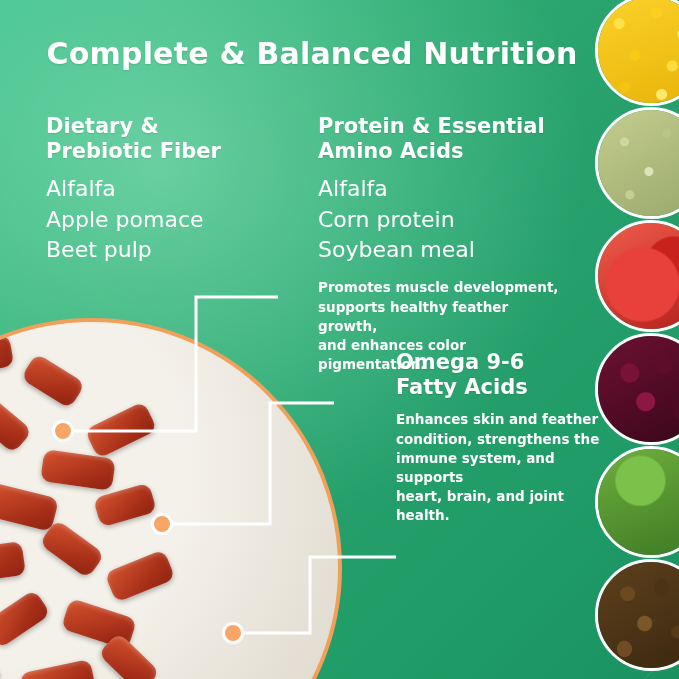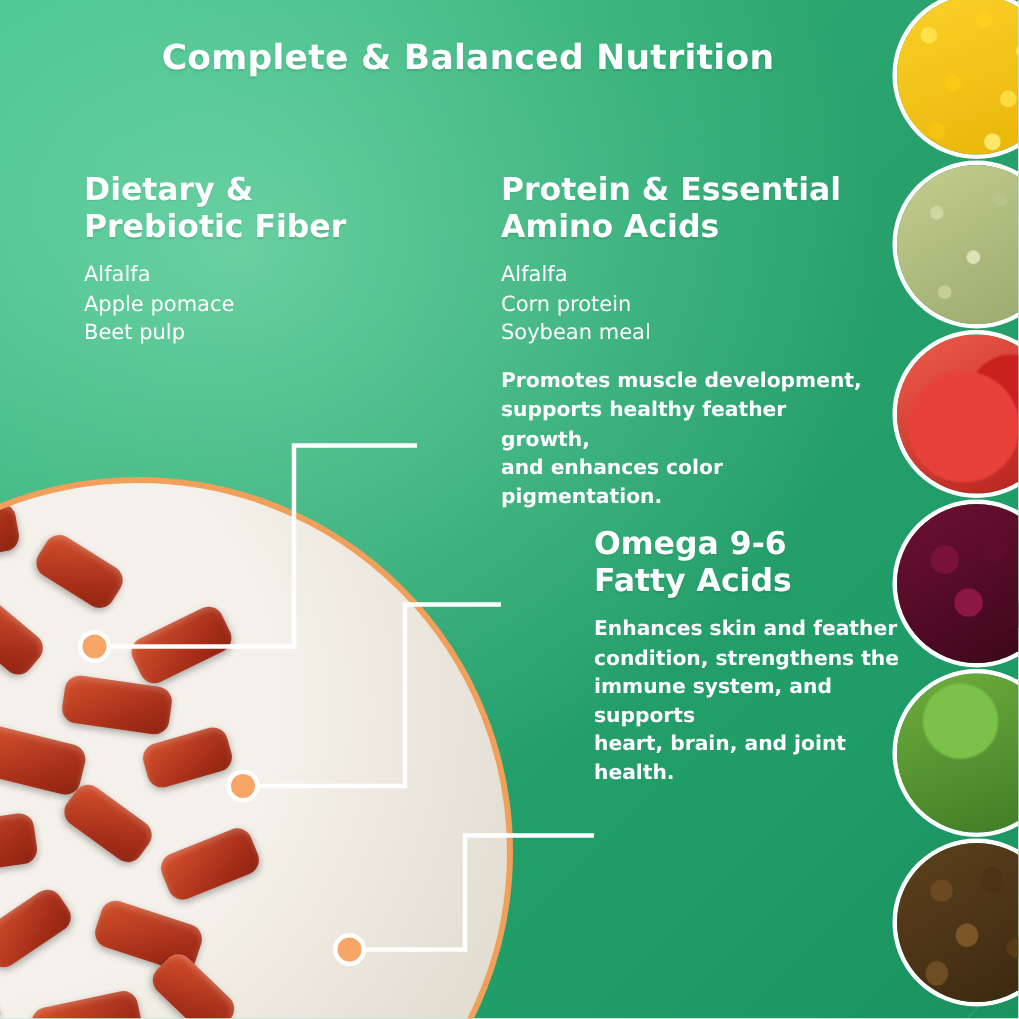--- a/index.html
+++ b/index.html
@@ -32,55 +32,55 @@
   .swoosh.s2 { left: -330px; top: -300px; width: 1180px; height: 1180px; border-color: rgba(255,255,255,0.07); }
   .swoosh.s3 { left: -300px; top: -270px; width: 1180px; height: 1180px; border-color: rgba(255,255,255,0.09); }
   .swoosh.s4 { left: -270px; top: -240px; width: 1180px; height: 1180px; border-color: rgba(255,255,255,0.06); }
   .swoosh.s5 { left: -240px; top: -210px; width: 1180px; height: 1180px; border-color: rgba(255,255,255,0.08); }
   .swoosh.s6 { left: -420px; top: -380px; width: 1280px; height: 1280px; border-color: rgba(255,255,255,0.06); }
   .swoosh.s7 { left: -200px; top: -170px; width: 1180px; height: 1180px; border-color: rgba(255,255,255,0.05); }
 
   
   .title {
     position: absolute;
-    left: 0; top: 26px;
+    left: 0; top: 36px;
     width: 624px;
     text-align: center;
     color: #ffffff;
-    font-size: 23px;
+    font-size: 30px;
     font-weight: bold;
     letter-spacing: 0.2px;
     text-shadow: 0 1px 2px rgba(0,0,0,0.12);
   }
 
   
   .block { position: absolute; color: #ffffff; }
   .block h2 {
     font-size: 21px;
     font-weight: bold;
     line-height: 1.2;
     margin-bottom: 10px;
     white-space: pre-line;
     text-shadow: 0 1px 1px rgba(0,0,0,0.10);
   }
   .block .ings {
-    font-size: 14px;
+    font-size: 22px;
     line-height: 1.38;
     margin-bottom: 13px;
     white-space: pre-line;
   }
   .block .desc {
     font-size: 13.5px;
     line-height: 1.42;
     font-weight: bold;
     white-space: pre-line;
   }
 
-  #block-fiber   { left: 56px;  top: 114px; width: 250px; }
-  #block-protein { left: 334px; top: 114px; width: 250px; }
+  #block-fiber   { left: 46px;  top: 114px; width: 250px; }
+  #block-protein { left: 318px; top: 114px; width: 250px; }
   #block-omega   { left: 396px; top: 350px; width: 220px; }
 
   
   .ing-col {
     position: absolute;
     right: 0; top: 0;
     width: 70px; height: 679px;
   }
   .ing-circle {
     position: absolute;

